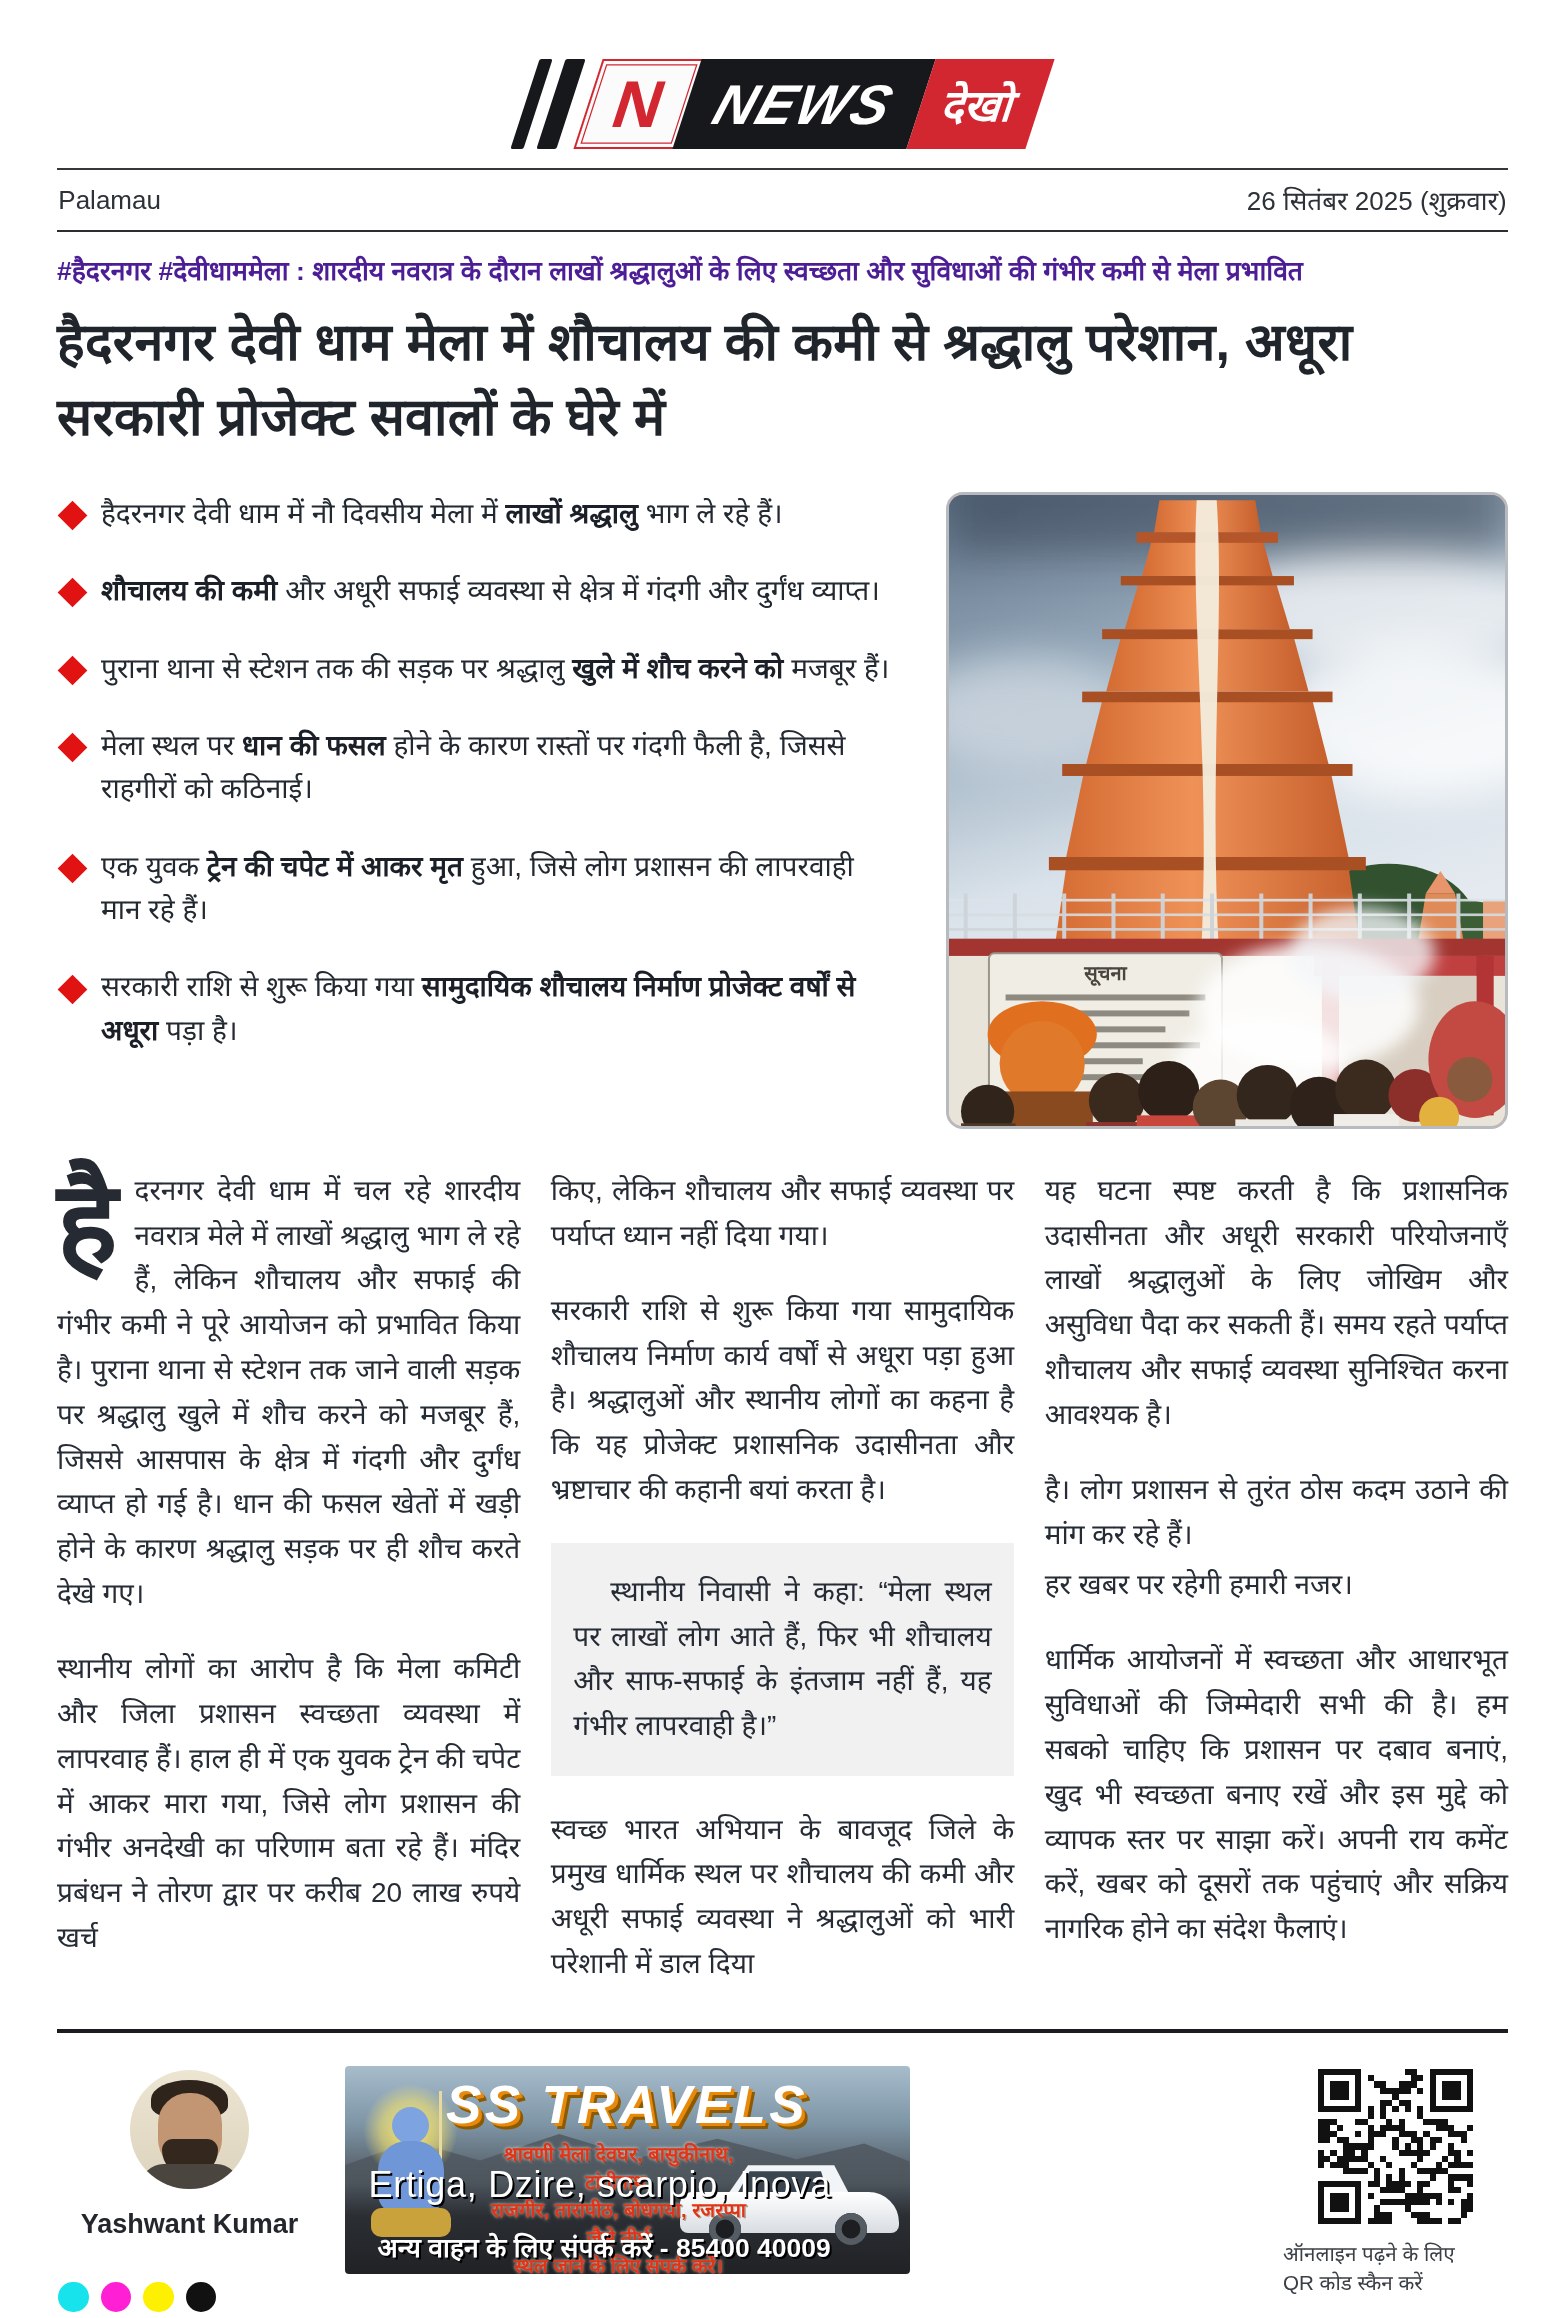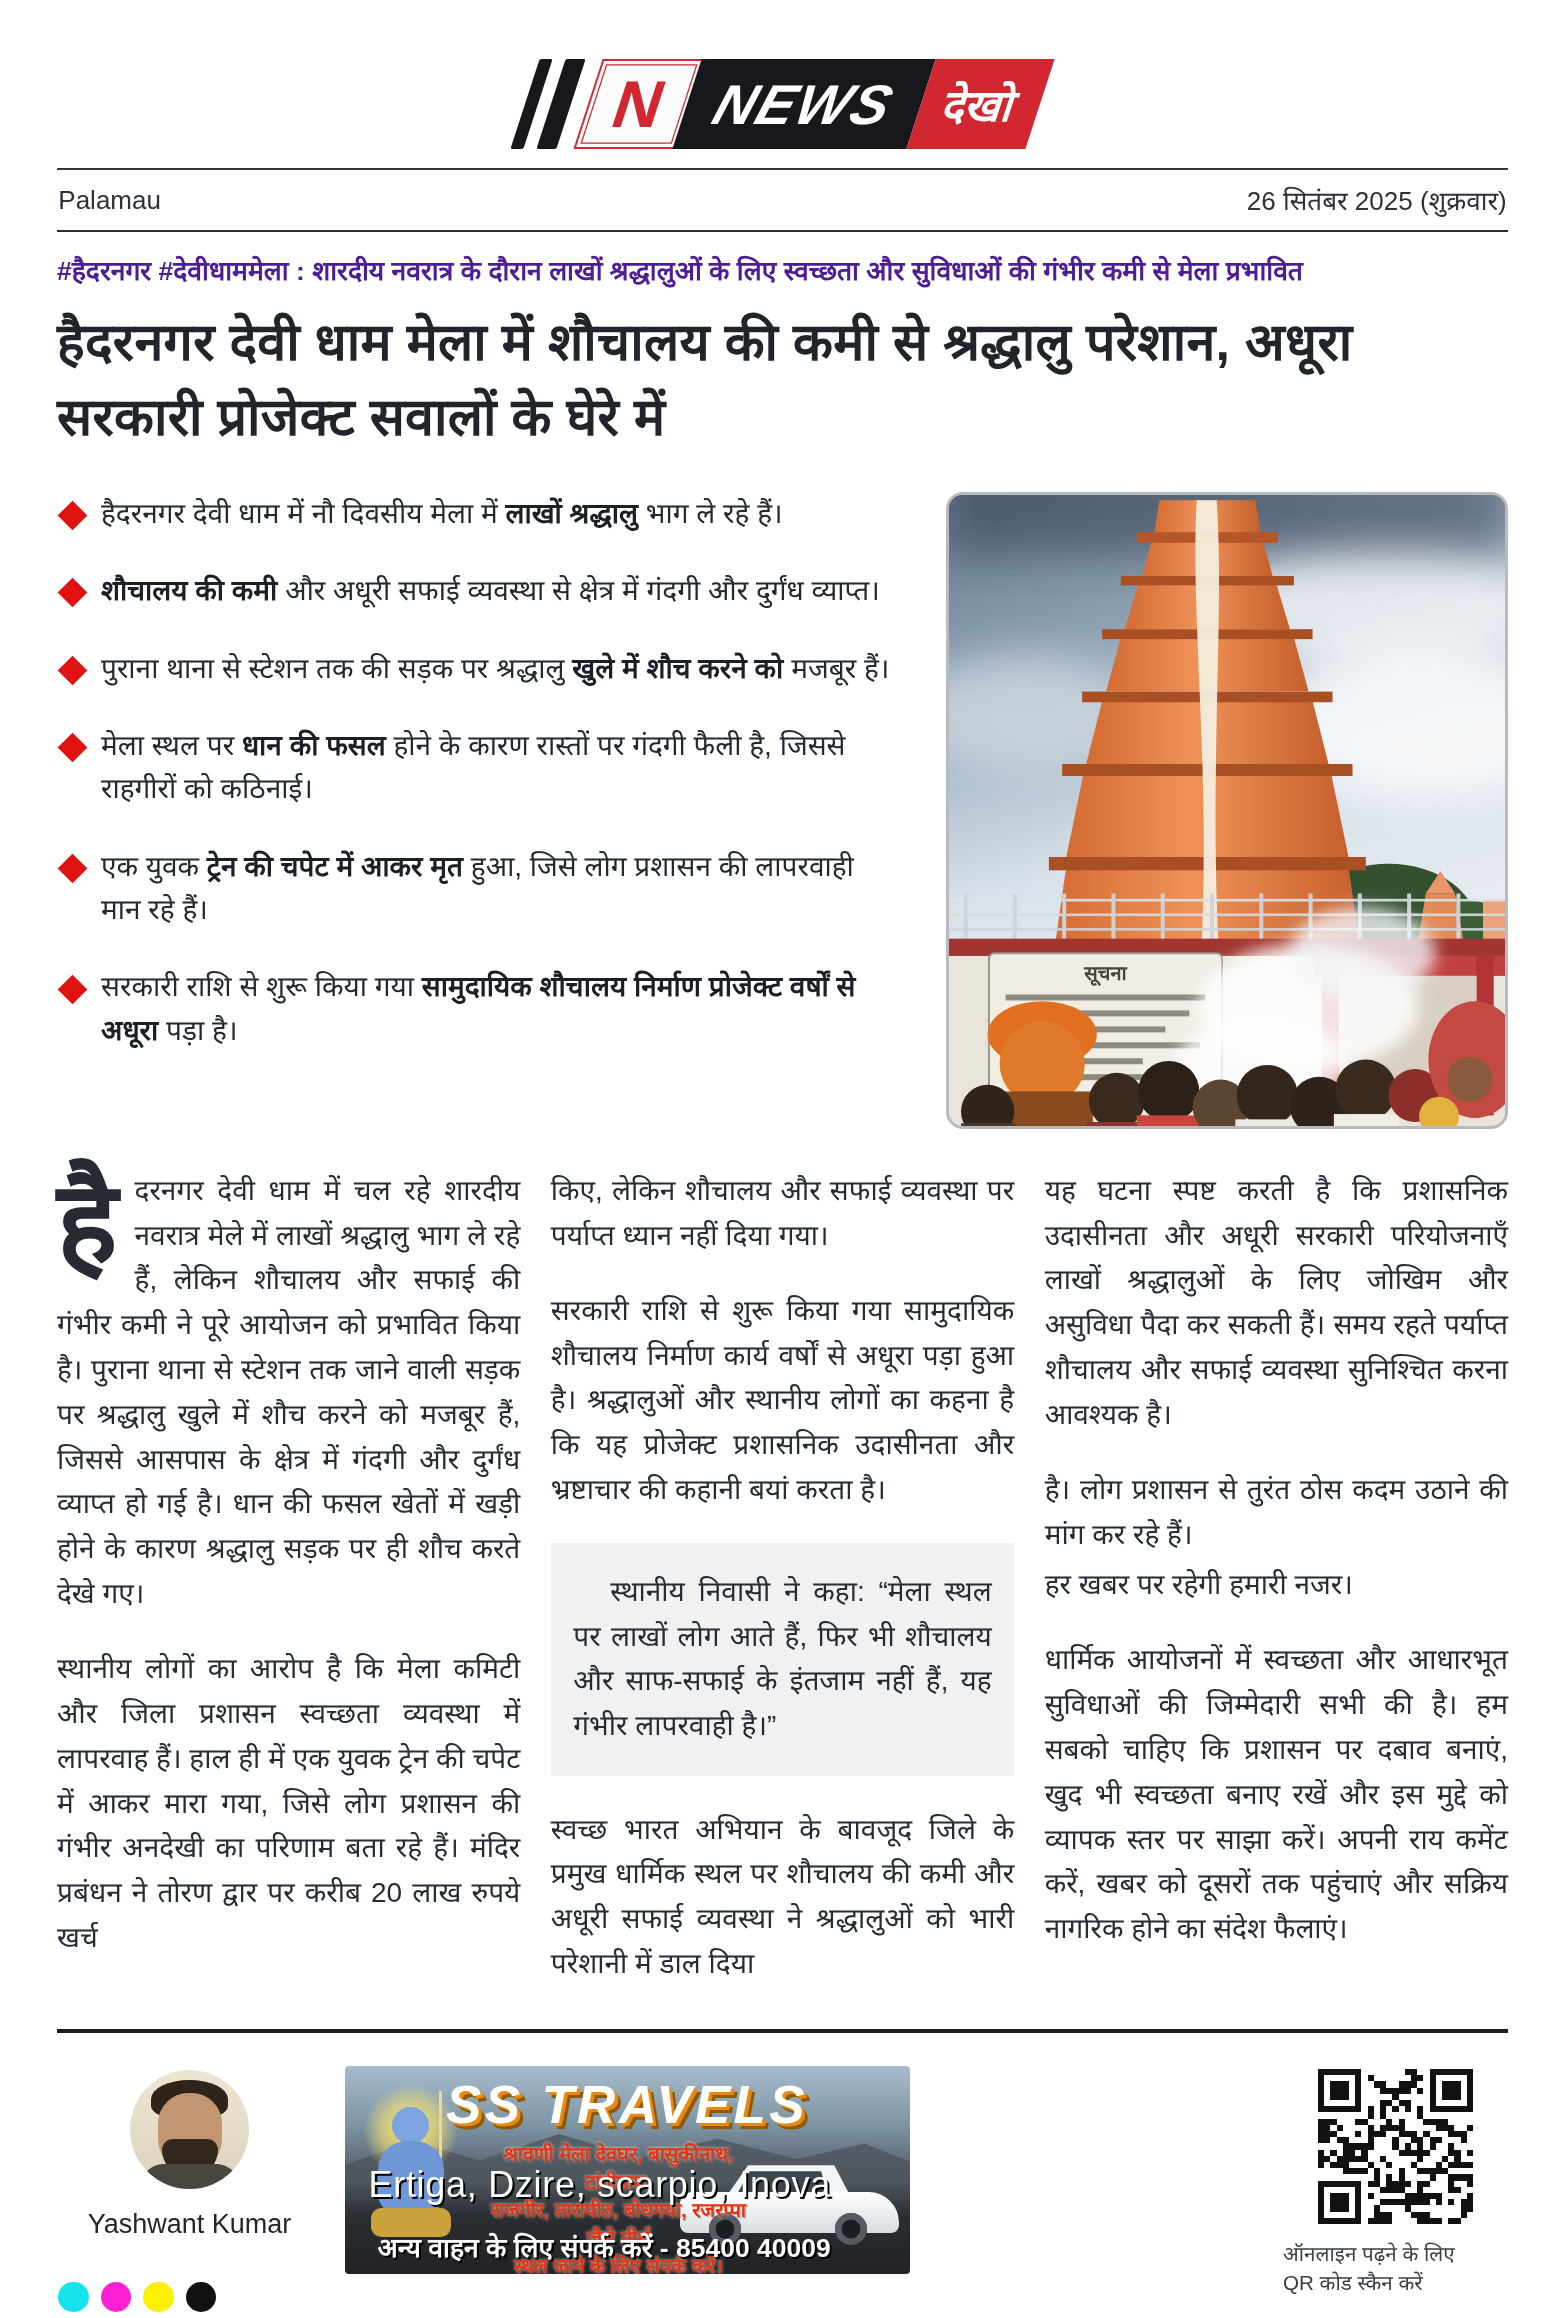--- a/index.html
+++ b/index.html
@@ -43,21 +43,21 @@
   .dropcap{float:left;font-size:114px;line-height:.78;font-weight:700;color:#262b33;margin:10.6px 17px 4px 0;}
   .quote{background:#f1f1f2;padding:26.5px 22.5px;margin:2.7px 0 32px 0;text-indent:37px;}
   
   .footer{border-top:4.6px solid #1a1c1f;margin-top:12px;padding-top:33px;display:flex;align-items:flex-start;}
   .author-block{width:265px;text-align:center;flex:none;padding-top:4px;}
   .photo-circle{width:119px;height:119px;border-radius:50%;margin:0 auto;overflow:hidden;position:relative;background:linear-gradient(180deg,#ece5d2,#ddd3bd);}
   .pc-hair{position:absolute;left:21px;top:9.3px;width:77px;height:38px;background:#2f241c;border-radius:55% 55% 35% 35%;}
   .pc-face{position:absolute;left:28px;top:22.5px;width:64px;height:77px;background:#c29672;border-radius:30.5px;}
   .pc-beard{position:absolute;left:32px;top:69px;width:56px;height:37px;background:#33271e;border-radius:12px 12px 28px 28px;}
   .pc-sh{position:absolute;bottom:-4px;left:10.6px;width:98px;height:29px;background:#4a453f;border-radius:22.5px 22.5px 0 0;}
-  .author-name{margin-top:20px;font-size:27px;font-weight:400;color:#23272d;}
+  .author-name{margin-top:20px;font-size:27px;font-weight:700;color:#23272d;}
   
   .ad{width:565px;height:208px;margin-left:22.5px;flex:none;position:relative;border-radius:4px;overflow:hidden;
     background:linear-gradient(180deg,#a7bdcc 0%,#7e95a6 28%,#555f68 52%,#2b2e33 72%,#202225 100%);}
   .ad::before{content:"";position:absolute;left:0;right:0;top:57px;height:60px;
     background:#4e555c;clip-path:polygon(0 70%,12% 30%,24% 62%,38% 18%,52% 58%,66% 26%,80% 60%,92% 34%,100% 64%,100% 100%,0 100%);opacity:.8;}
   .ad-title{position:absolute;top:8px;left:0;right:0;text-align:center;font-style:italic;font-weight:800;font-size:53px;
     color:#fff;letter-spacing:3.3px;text-shadow:3.3px 3.3px 0 #e8890c,6px 6px 0 #8c5a00;}
   .ad-hi{position:absolute;top:74px;left:139px;right:156px;text-align:center;color:#e23218;font-weight:800;font-size:20px;line-height:1.4;
     text-shadow:0 0 3.3px rgba(255,255,230,.9),1.3px 1.3px 0 rgba(0,0,0,.35);}
   .ad-vehicles{position:absolute;left:24px;bottom:68px;color:#fff;font-weight:400;font-size:36px;letter-spacing:0.7px;text-shadow:2px 2px 0 #000;}

